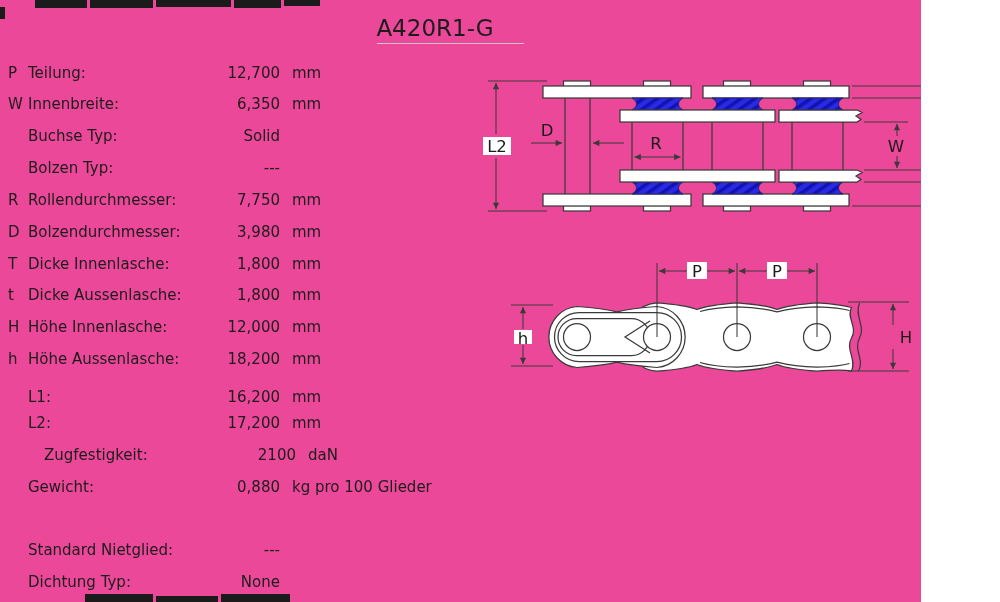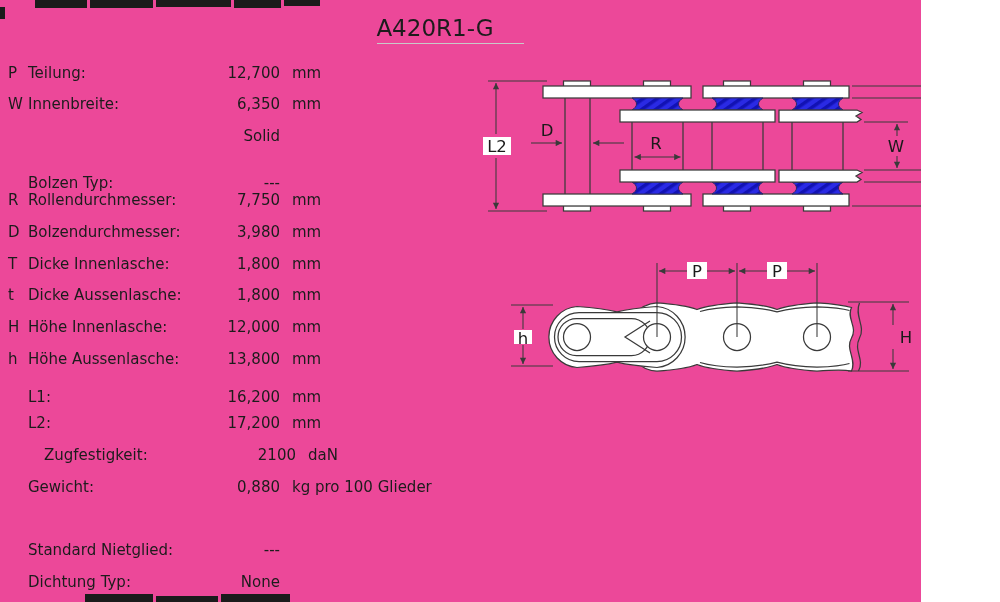--- a/index.html
+++ b/index.html
@@ -57,24 +57,25 @@
         <span class="unit">mm</span>
       </div>
       <div class="row" style="top: 94.35px;">
         <span class="sym">W</span>
         <span class="lab">Innenbreite:</span>
         <span class="val">6,350</span>
         <span class="unit">mm</span>
       </div>
       <div class="row" style="top: 126.2px;">
         <span class="sym"></span>
+        <span class="lab">Buchse Typ:</span>
         <span class="val">Solid</span>
         <span class="unit"></span>
       </div>
-      <div class="row" style="top: 158.05px; margin-top: 15px;">
+      <div class="row" style="top: 158.05px;">
         <span class="sym"></span>
         <span class="lab">Bolzen Typ:</span>
         <span class="val">---</span>
         <span class="unit"></span>
       </div>
       <div class="row" style="top: 189.9px;">
         <span class="sym">R</span>
         <span class="lab">Rollendurchmesser:</span>
         <span class="val">7,750</span>
         <span class="unit">mm</span>
@@ -99,21 +100,21 @@
       </div>
       <div class="row" style="top: 317.3px;">
         <span class="sym">H</span>
         <span class="lab">Höhe Innenlasche:</span>
         <span class="val">12,000</span>
         <span class="unit">mm</span>
       </div>
       <div class="row" style="top: 349.15px;">
         <span class="sym">h</span>
         <span class="lab">Höhe Aussenlasche:</span>
-        <span class="val">13,800</span>
+        <span class="val">18,200</span>
         <span class="unit">mm</span>
       </div>
       <div class="row" style="top: 387px;">
         <span class="sym"></span>
         <span class="lab">L1:</span>
         <span class="val">16,200</span>
         <span class="unit">mm</span>
       </div>
       <div class="row" style="top: 412.85px; padding-left: 47px;">
         <span class="sym"></span>

